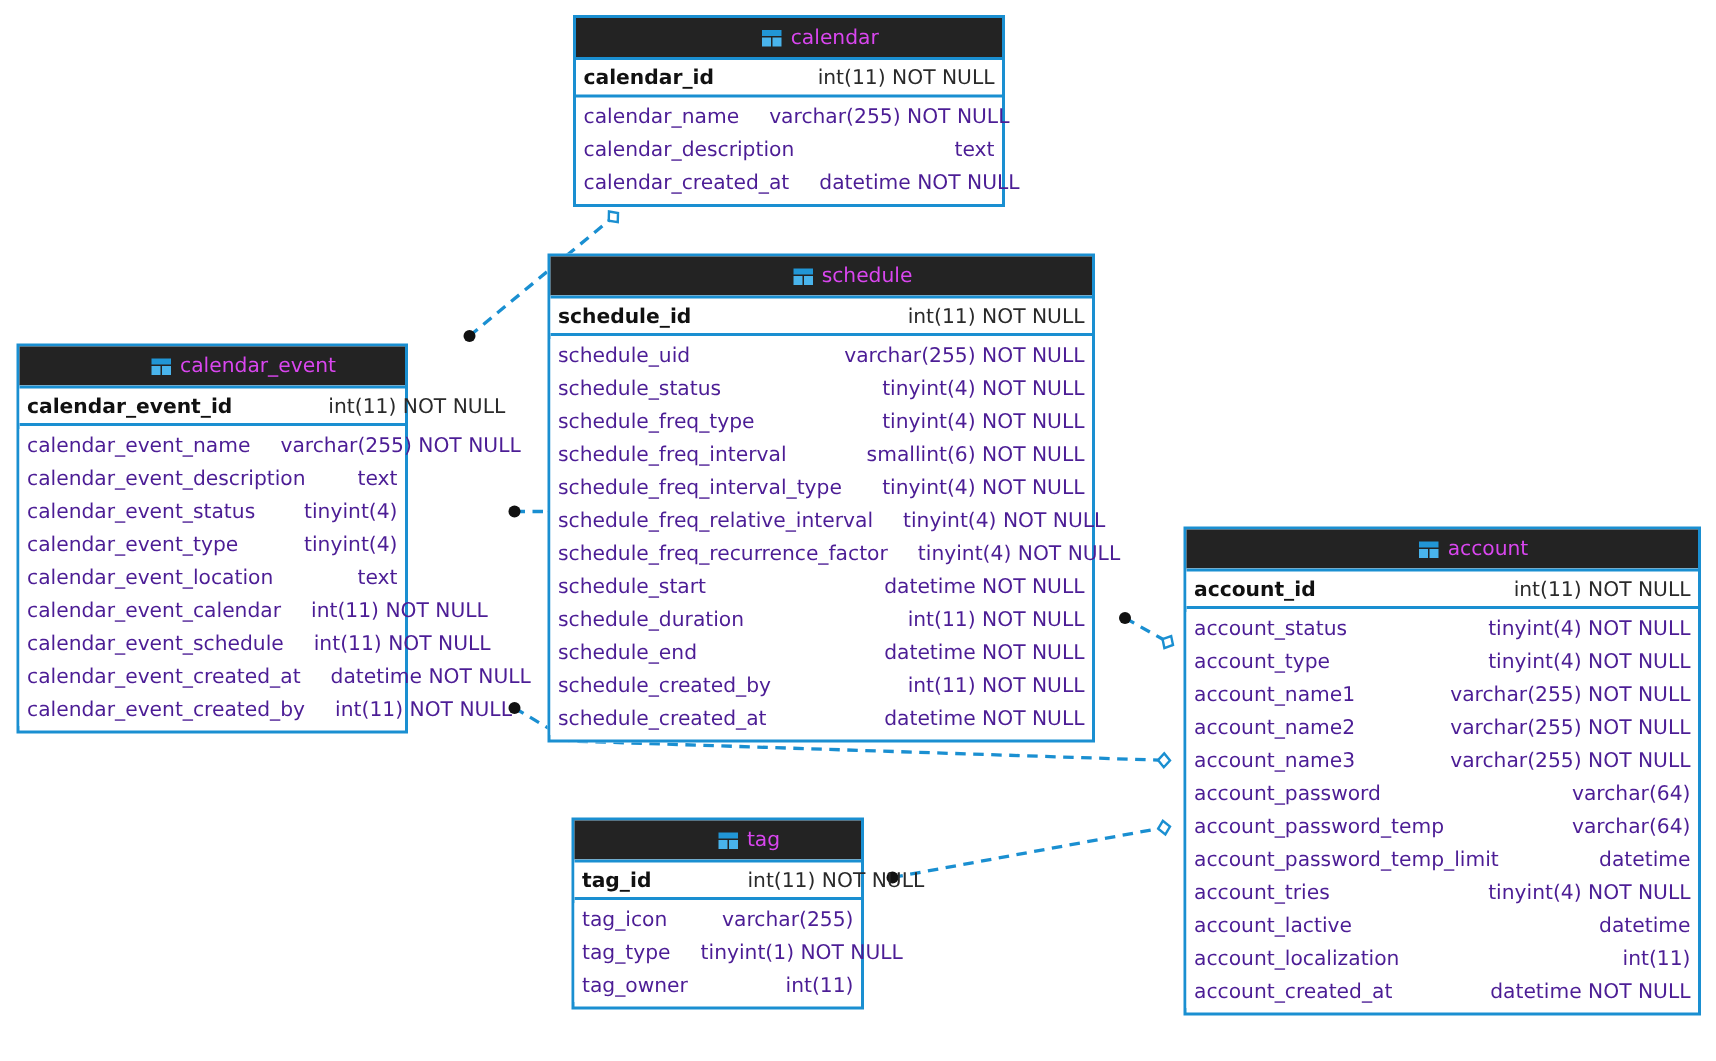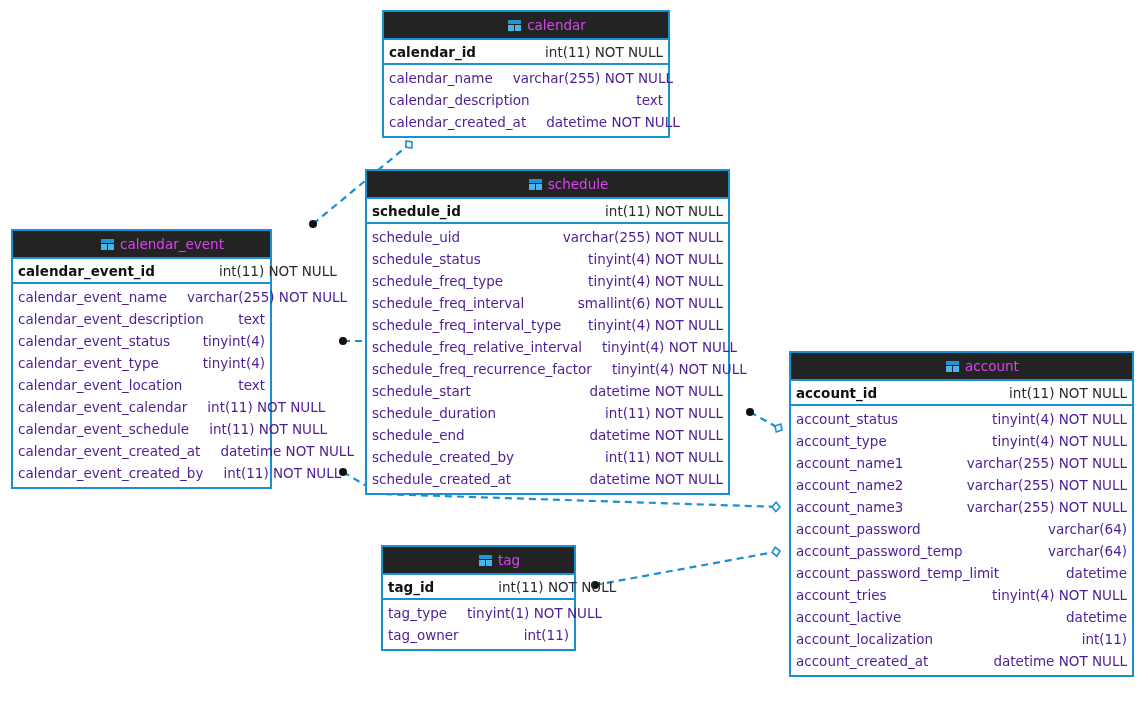--- a/index.html
+++ b/index.html
@@ -374,20 +374,24 @@
           <i class="c2"></i>
         </span>
       <span>tag</span>
     </div>
     <div class="entity-pk">
       <span class="col-name">tag_id</span>
       <span class="col-type">int(11) NOT NULL</span>
     </div>
     <div class="entity-body">
       <div class="row">
+        <span class="col-name">tag_icon</span>
+        <span class="col-type">varchar(255)</span>
+      </div>
+      <div class="row">
         <span class="col-name">tag_type</span>
         <span class="col-type">tinyint(1) NOT NULL</span>
       </div>
       <div class="row">
         <span class="col-name">tag_owner</span>
         <span class="col-type">int(11)</span>
       </div>
     </div>
   </div>
 

